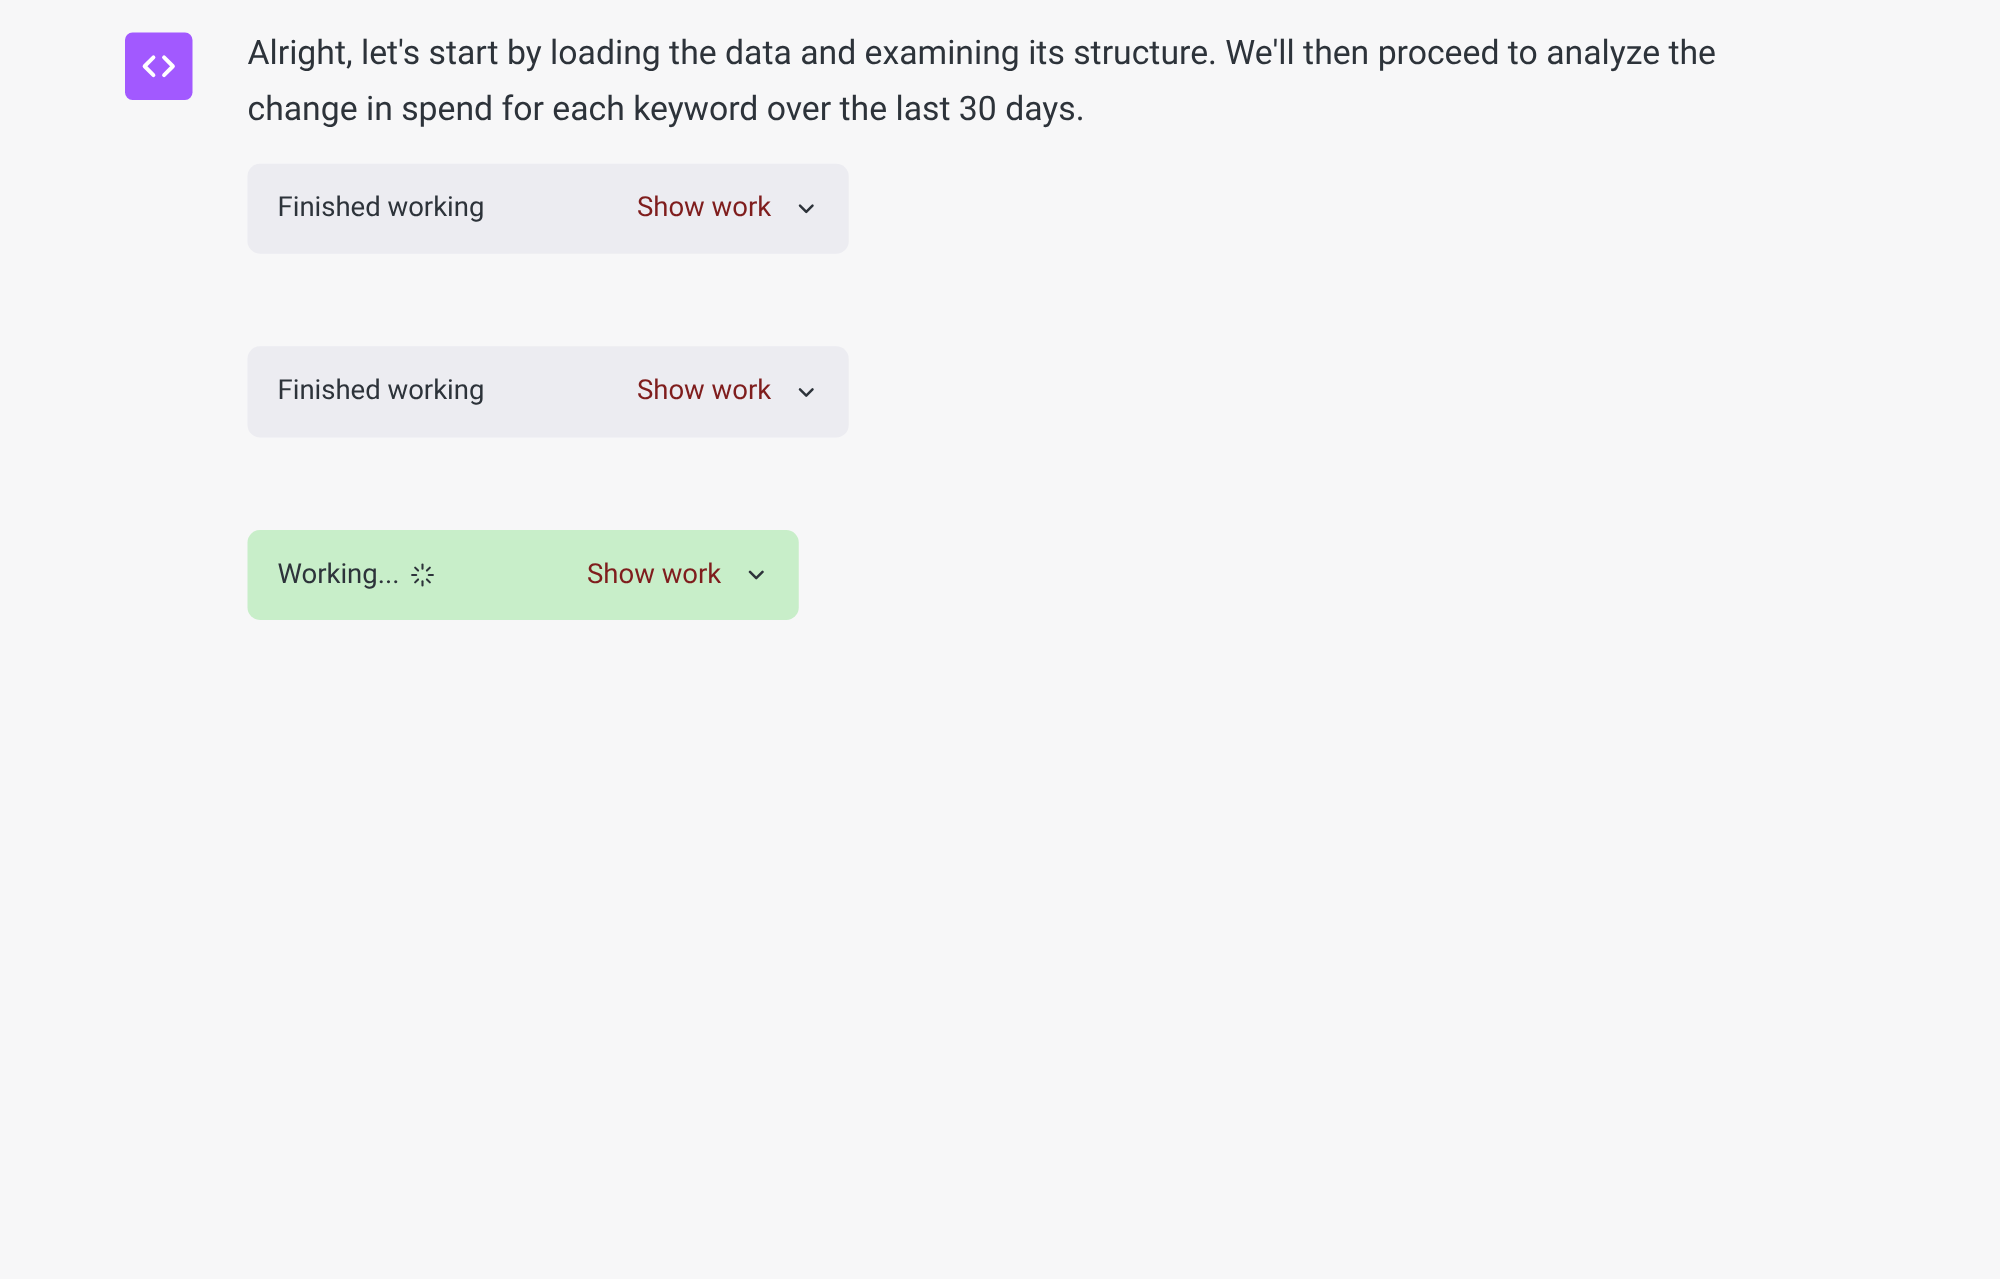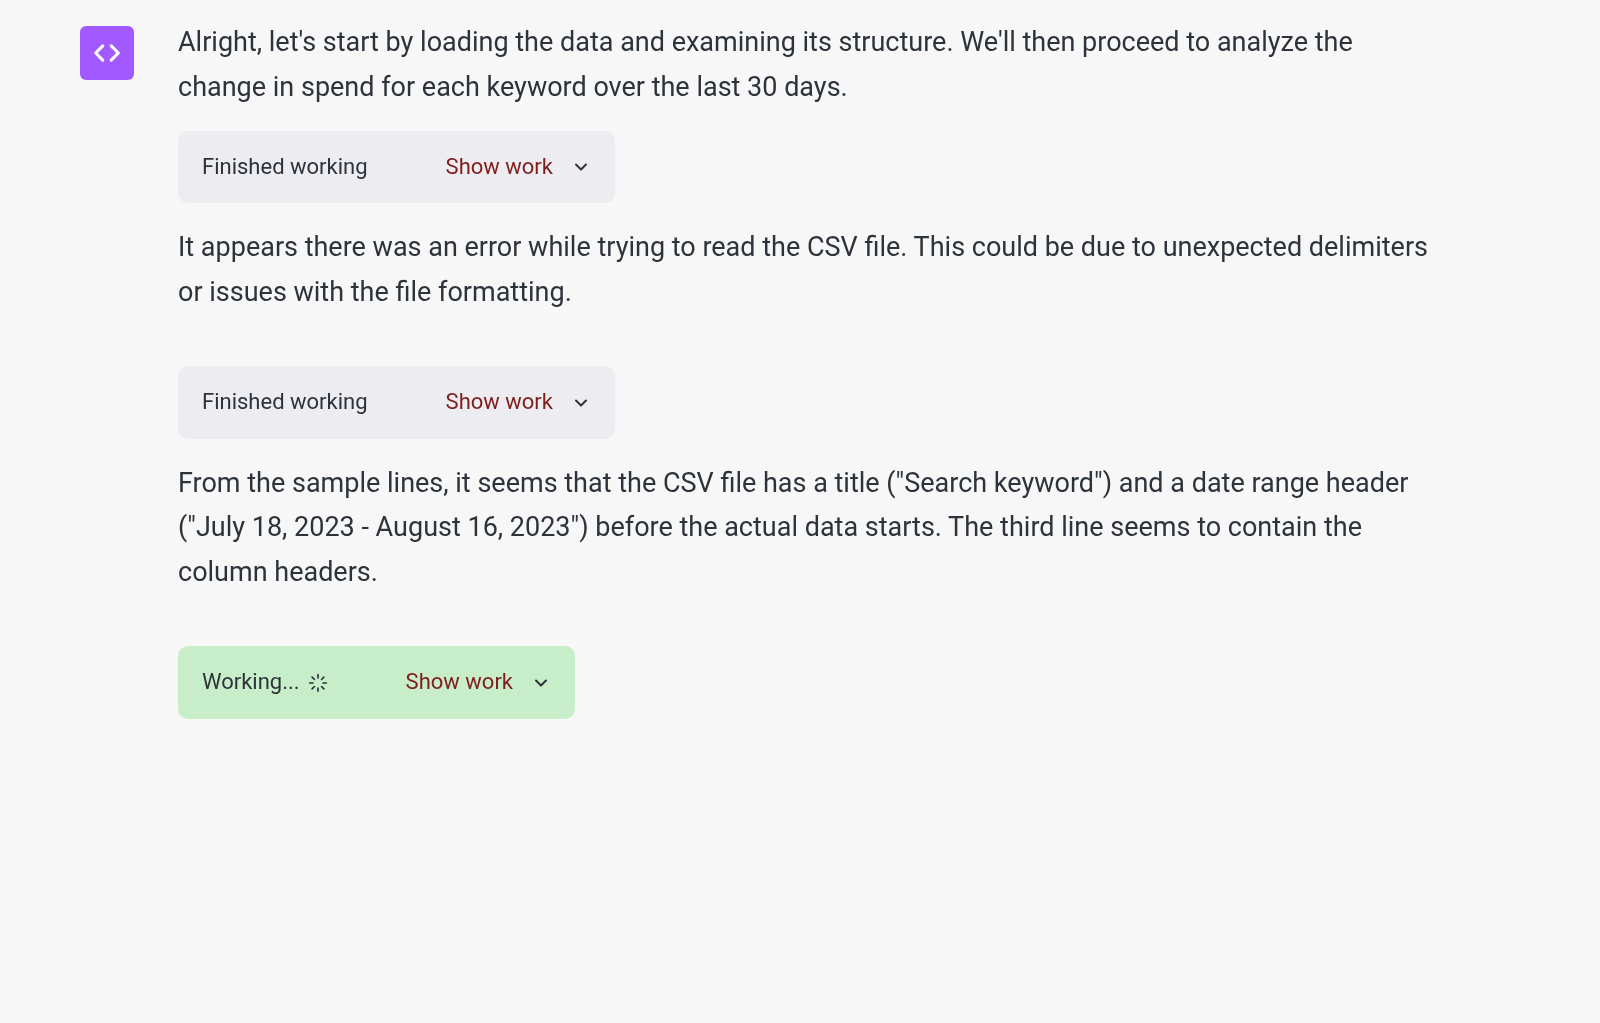--- a/index.html
+++ b/index.html
@@ -11,21 +11,21 @@
       font-family: -apple-system, BlinkMacSystemFont, "Segoe UI", Roboto, Helvetica, Arial, sans-serif;
       background-color: #f7f7f8;
       color: #1f2937;
       width: 1600px;
       height: 1023px;
       padding: 20px 0;
     }
     .container {
       display: flex;
       align-items: flex-start;
-      padding-left: 80px;
+      padding-left: 100px;
       padding-right: 160px;
     }
     .avatar {
       width: 54px;
       height: 54px;
       background-color: #a259ff;
       border-radius: 6px;
       display: flex;
       align-items: center;
       justify-content: center;
@@ -47,20 +47,21 @@
       margin-bottom: 0;
     }
     .status-block {
       display: inline-flex;
       align-items: center;
       border-radius: 10px;
       padding: 18px 24px;
       margin-top: 22px;
       margin-bottom: 22px;
       font-size: 22px;
+      gap: 44px;
     }
     .status-finished {
       background-color: #ececf1;
     }
     .status-working {
       background-color: #c8eec9;
     }
     .status-label {
       color: #2d333a;
       display: inline-flex;
@@ -111,37 +112,35 @@
         <span>Show work</span>
         <span class="chevron">
           <svg width="20" height="20" viewBox="0 0 24 24" fill="none">
             <path d="M6 9L12 15L18 9" stroke="#2d333a" stroke-width="2.4" stroke-linecap="round" stroke-linejoin="round"></path>
           </svg>
         </span>
       </span>
     </div>
 
     
-    <p class="paragraph">It appears there was an error while trying to read the CSV file. This could be due to unexpected delimiters or issues with the file formatting.</p>
     <div class="para-gap"></div>
 
     <div class="status-block status-finished">
       <span class="status-label">Finished working</span>
       <span class="show-work">
         <span>Show work</span>
         <span class="chevron">
           <svg width="20" height="20" viewBox="0 0 24 24" fill="none">
             <path d="M6 9L12 15L18 9" stroke="#2d333a" stroke-width="2.4" stroke-linecap="round" stroke-linejoin="round"></path>
           </svg>
         </span>
       </span>
     </div>
 
     
-    <p class="paragraph">From the sample lines, it seems that the CSV file has a title ("Search keyword") and a date range header ("July 18, 2023 - August 16, 2023") before the actual data starts. The third line seems to contain the column headers.</p>
     <div class="para-gap"></div>
 
     <div class="status-block status-working">
       <span class="status-label">
         <span>Working...</span>
         <span class="spinner">
           <svg width="20" height="20" viewBox="0 0 24 24" fill="none">
             <g stroke="#2d333a" stroke-width="2" stroke-linecap="round">
               <line x1="12" y1="2" x2="12" y2="6"></line>
               <line x1="12" y1="18" x2="12" y2="22"></line>

